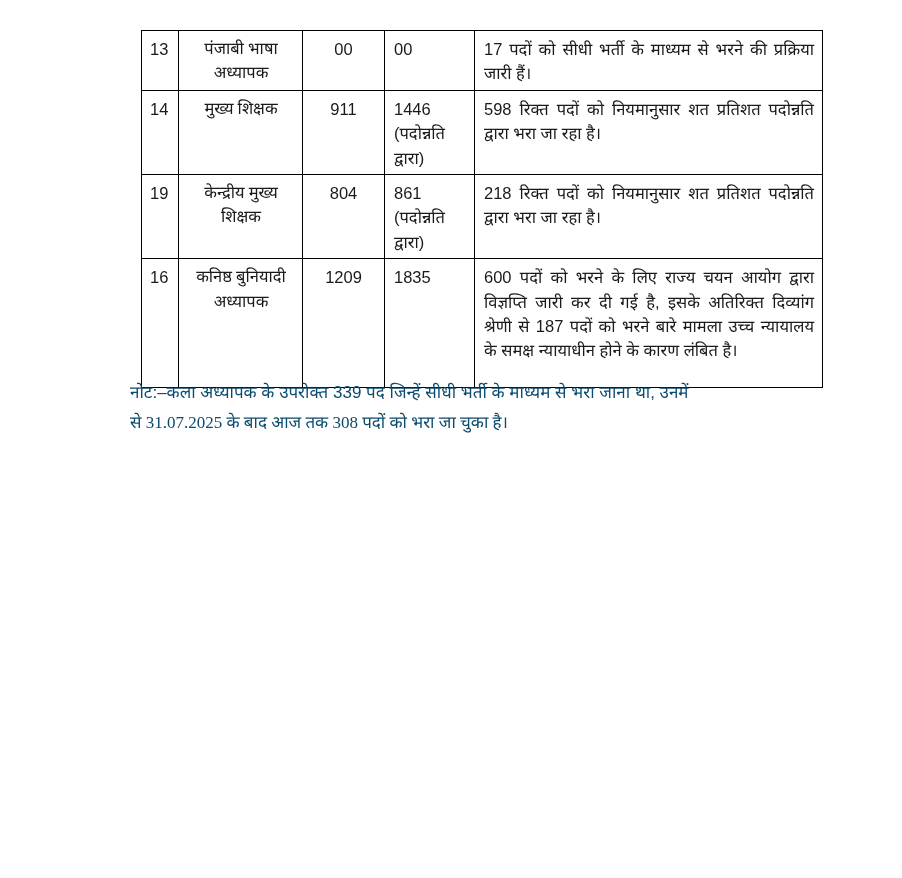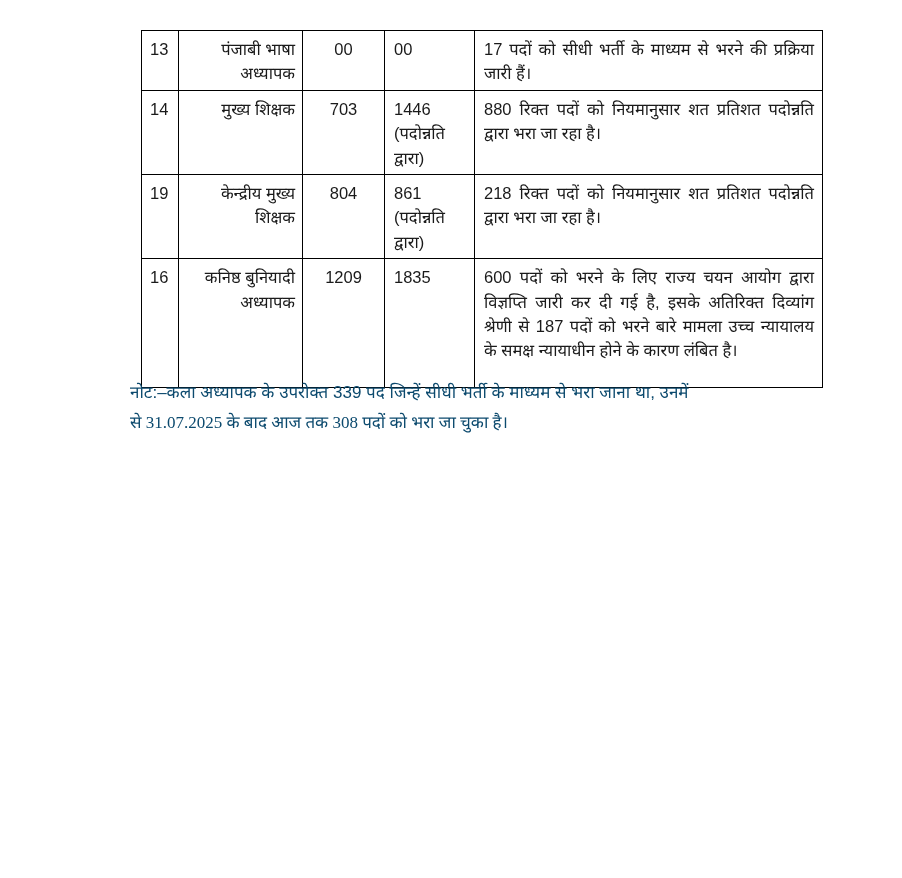--- a/index.html
+++ b/index.html
@@ -47,21 +47,22 @@
   col.c-post    { width: 124px; }
   col.c-sanc    { width: 82px;  }
   col.c-vac     { width: 90px;  }
   col.c-remarks { width: 348px; }
 
   td.sno {
     text-align: left;
     padding-left: 8px;
   }
   td.post {
-    text-align: right;
+    text-align: center;
+    font-family: Liberation Serif, serif;
   }
   td.sanctioned {
     text-align: center;
     padding-left: 4px;
     padding-right: 4px;
   }
   td.vacant {
     text-align: left;
     padding-left: 9px;
   }
@@ -129,27 +130,27 @@
         </td>
         <td class="remarks">
           <span>17 पदों को सीधी भर्ती के माध्यम से भरने की</span>
           <span class="last-line">प्रक्रिया जारी हैं।</span>
         </td>
       </tr>
 
       <tr class="row-14">
         <td class="sno">14</td>
         <td class="post">मुख्य शिक्षक</td>
-        <td class="sanctioned">703</td>
+        <td class="sanctioned">911</td>
         <td class="vacant">
           <span>1446</span>
           <span class="subnote">(पदोन्नति द्वारा)</span>
         </td>
         <td class="remarks">
-          <span>880 रिक्त पदों को नियमानुसार शत प्रतिशत</span>
+          <span>598 रिक्त पदों को नियमानुसार शत प्रतिशत</span>
           <span class="last-line">पदोन्नति द्वारा भरा जा रहा है।</span>
         </td>
       </tr>
 
       <tr class="row-15">
         <td class="sno">19</td>
         <td class="post">केन्द्रीय मुख्य शिक्षक</td>
         <td class="sanctioned">804</td>
         <td class="vacant">
           <span>861</span>

